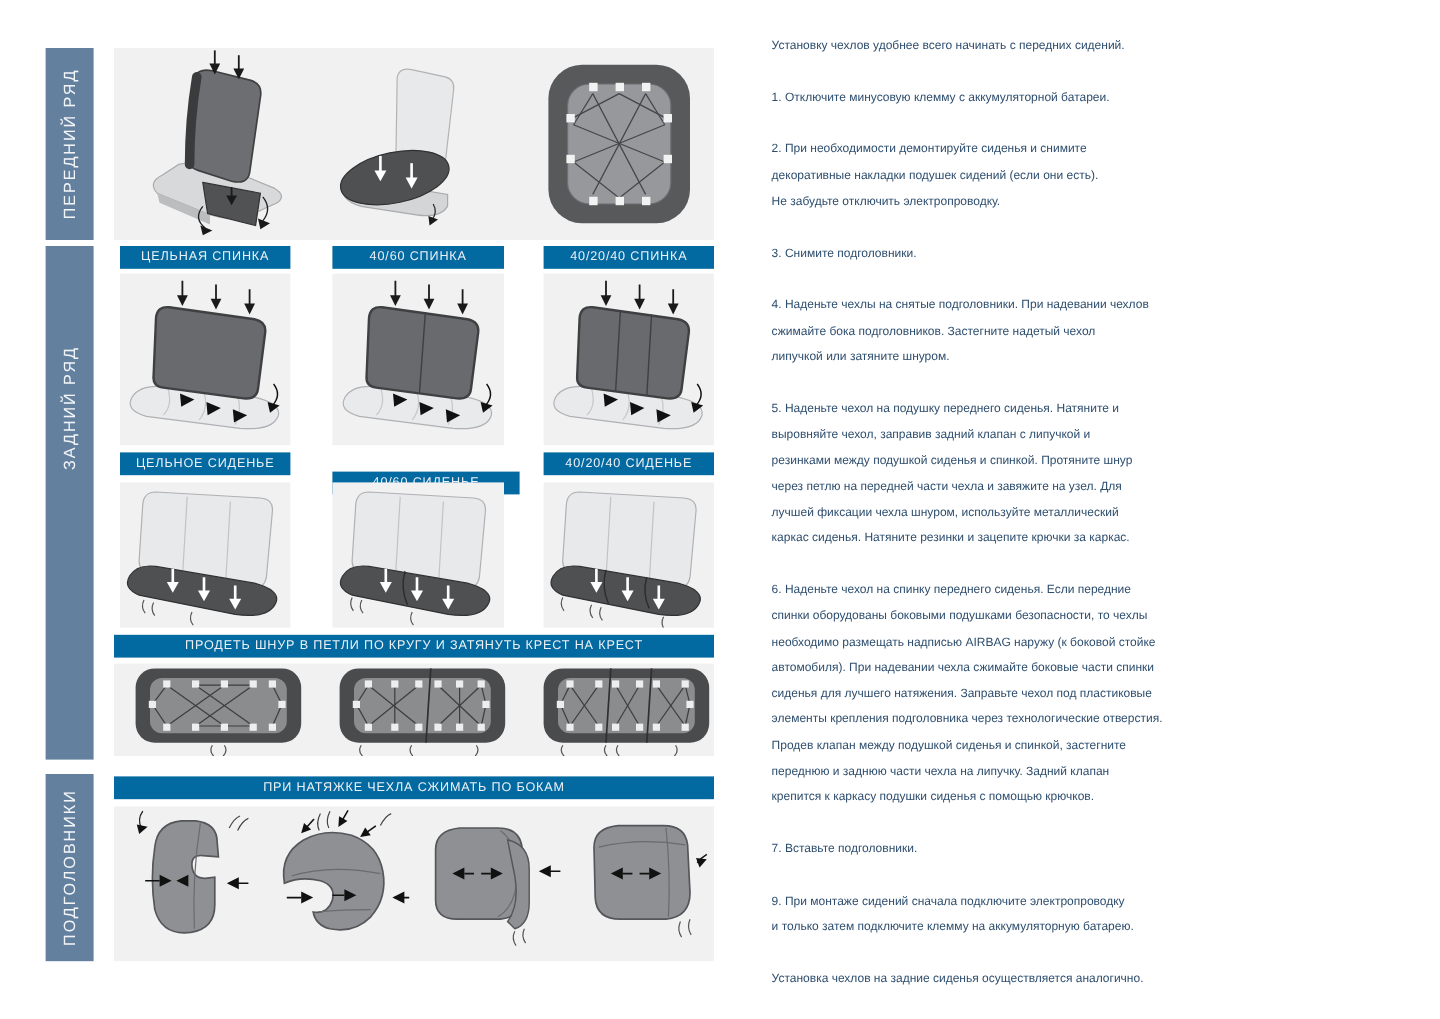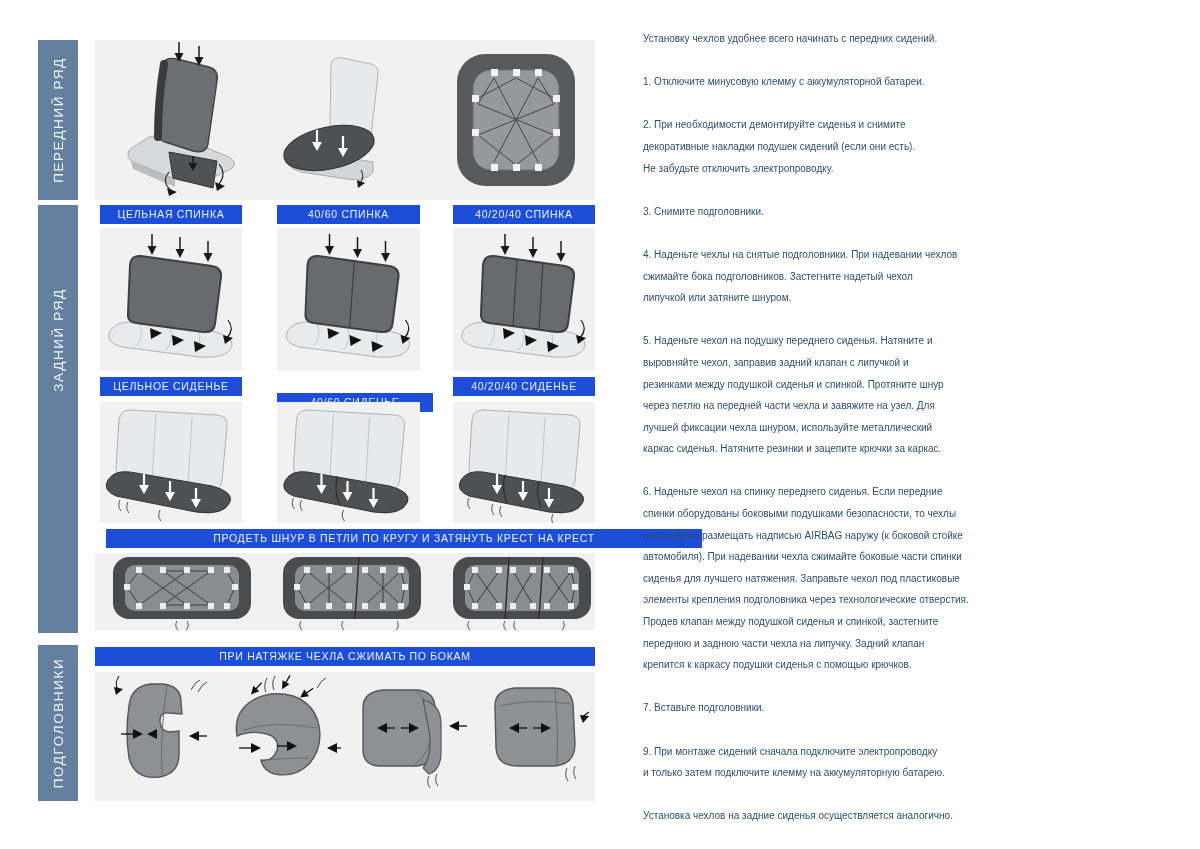--- a/index.html
+++ b/index.html
@@ -11,21 +11,21 @@
   .vbar{position:absolute;left:38px;width:40px;background:#64809f;}
   .vlabel{
     position:absolute;left:50%;white-space:nowrap;
     transform:translate(-50%,-50%) rotate(-90deg);
     color:#f2f5f8;font-size:13.5px;letter-spacing:1.6px;font-weight:400;
   }
   
   .panel{position:absolute;background:#f1f1f2;}
   
   .banner{
-    position:absolute;height:19px;background:#1d4ed8;
+    position:absolute;height:19px;background:#0369a1;
     color:#edf1f5;font-size:10.5px;letter-spacing:.7px;
     line-height:19px;text-align:center;white-space:nowrap;overflow:hidden;
   }
   
   .instructions{
     position:absolute;left:643px;top:28px;width:548px;
     color:#2e4e6e;font-size:10px;line-height:21.6px;
   }
   .instructions p{margin:0 0 21.6px 0;white-space:pre-line;}
   svg{display:block;}
@@ -263,21 +263,21 @@
         <path d="M-5,11 L5,11 L0,20 Z" fill="#fff"></path>
       </g>
     <g transform="translate(96,86)">
         <line x1="0" y1="0" x2="0" y2="13" stroke="#fff" stroke-width="2.2"></line>
         <path d="M-5,11 L5,11 L0,20 Z" fill="#fff"></path>
       </g>
     <path d="M16,96 q-3,6 1,11 M40,102 q-3,6 1,11 M48,104 q-3,6 1,11 M100,112 q-3,6 1,11" stroke="#555" stroke-width="1" fill="none"></path>
   </svg>
 </div>
 
-<div class="banner" style="left:106px;top:529px;width:596px;">ПРОДЕТЬ ШНУР В ПЕТЛИ ПО КРУГУ И ЗАТЯНУТЬ КРЕСТ НА КРЕСТ</div>
+<div class="banner" style="left:95px;top:529px;width:500px;">ПРОДЕТЬ ШНУР В ПЕТЛИ ПО КРУГУ И ЗАТЯНУТЬ КРЕСТ НА КРЕСТ</div>
 
 <div class="panel" style="left:95px;top:553px;width:500px;height:77px;">
   <svg width="500" height="77" viewBox="0 0 500 77">
     <g transform="translate(12,0)">
       <rect x="6" y="4" width="138" height="62" rx="16" fill="#4a4b4d"></rect>
       <rect x="18" y="12" width="114" height="46" rx="10" fill="#8a8c8e"></rect>
       <g stroke="#3c3d3f" stroke-width="1">
         <line x1="32" y1="18" x2="80" y2="52"></line>
           <line x1="80" y1="18" x2="32" y2="52"></line>
         <line x1="56" y1="18" x2="104" y2="52"></line>

